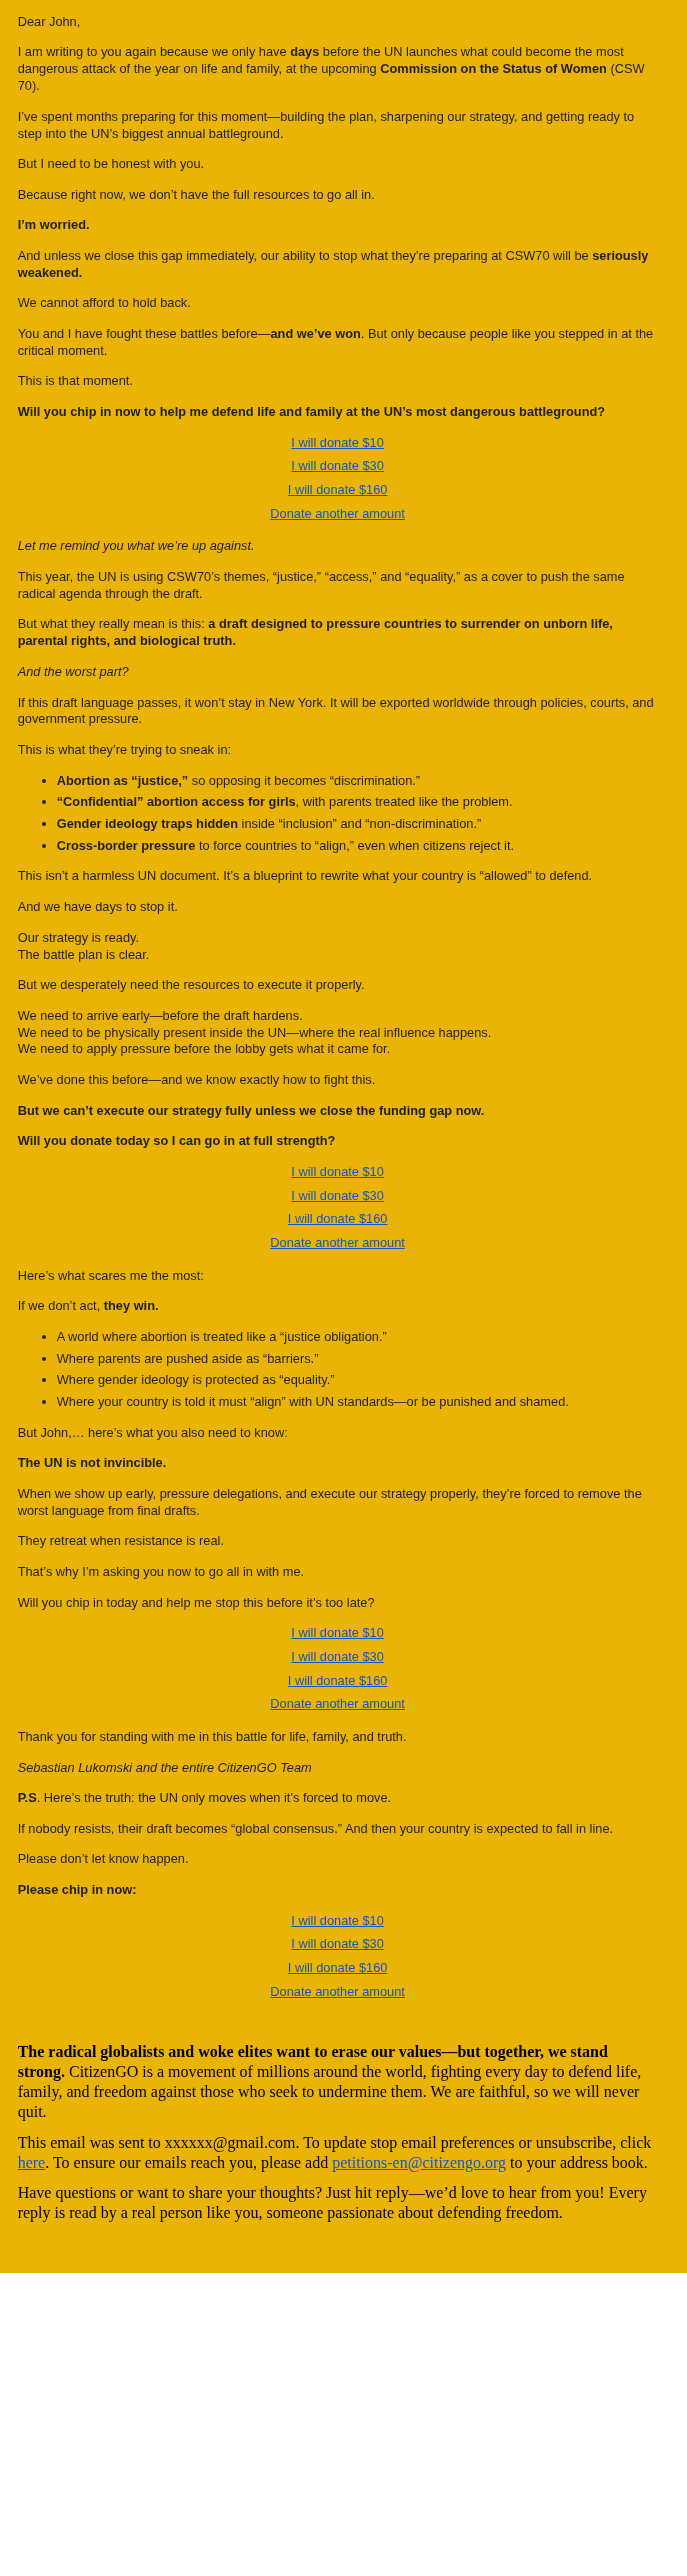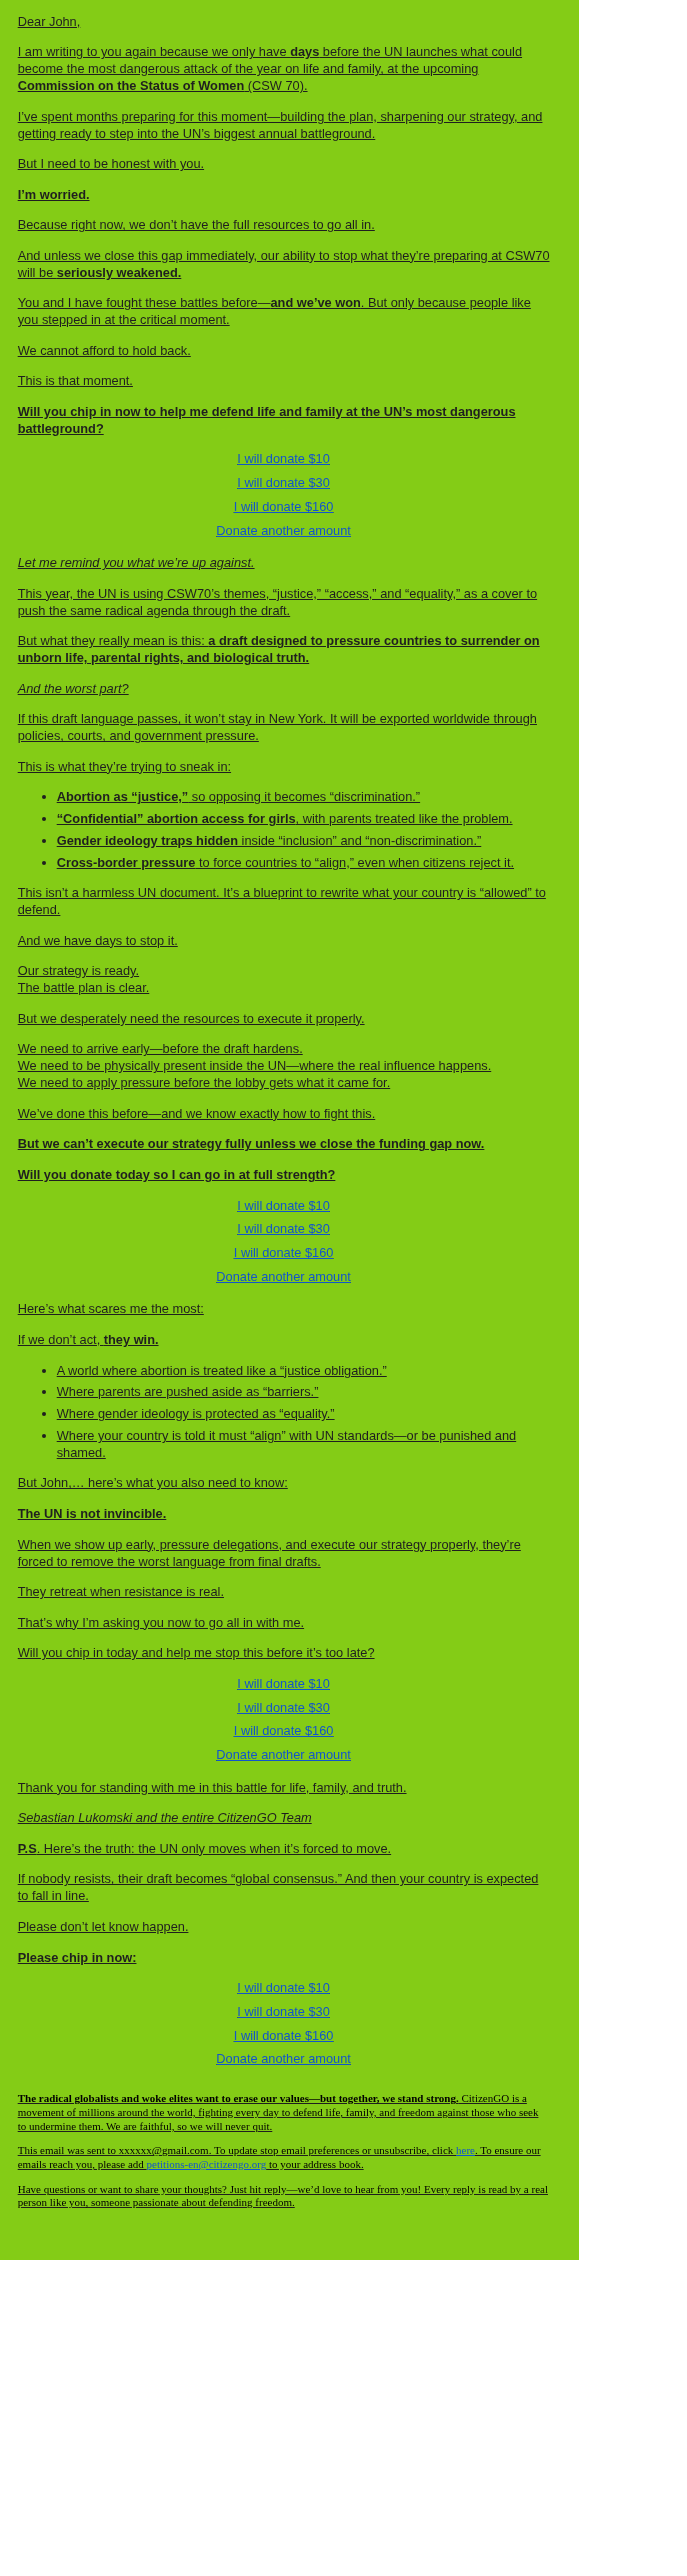--- a/index.html
+++ b/index.html
@@ -1,67 +1,66 @@
 <!DOCTYPE html>
 <html><head>
 <meta charset="utf-8">
 <style>
   html, body { margin: 0; padding: 0; background: #ffffff; }
   .email {
-    width: 579px;
+    width: 687px;
     box-sizing: border-box;
     padding: 13.7px 29.5px 39px 17.7px;
     font-family: "Liberation Sans", sans-serif;
     font-size: 12.8px;
     line-height: 1.32;
     color: #1f1f1f;
-    background: #84cc16;
-    text-decoration: underline;
+    background: #eab308;
   }
   .para { margin: 0 0 13.7px 0; }
   .para.bold { font-weight: bold; }
   .para.italic { font-style: italic; }
   strong { font-weight: bold; }
   ul { margin: 0 0 13.7px 0; padding-left: 39px; }
   li { margin: 0 0 4.9px 0; }
   .links { margin: 0 0 15.7px 0; }
   .links .link-line { margin: 0 0 6.9px 0; text-align: center; }
   a { color: #1155CC; text-decoration: underline; cursor: pointer; }
   .gap-top { }
   .footer {
-    margin-top: 24px;
+    margin-top: 41px;
     font-family: "Liberation Serif", serif;
-    font-size: 11px;
+    font-size: 16px;
     line-height: 1.25;
     color: #000000;
   }
   .footer p { margin: 0 0 10.8px 0; }
 </style>
 </head>
 <body>
 
 <div class="email">
 
   <p class="para">Dear John,</p>
 
   <p class="para"><span>I am writing to you again because we only have </span><strong>days</strong><span> before the UN launches what could become the most dangerous attack of the year on life and family, at the upcoming </span><strong>Commission on the Status of Women</strong><span> (CSW 70).</span></p>
 
   <p class="para">I’ve spent months preparing for this moment—building the plan, sharpening our strategy, and getting ready to step into the UN’s biggest annual battleground.</p>
 
   <p class="para">But I need to be honest with you.</p>
 
+  <p class="para">Because right now, we don’t have the full resources to go all in.</p>
+
   <p class="para bold">I’m worried.</p>
-
-  <p class="para">Because right now, we don’t have the full resources to go all in.</p>
 
   <p class="para"><span>And unless we close this gap immediately, our ability to stop what they’re preparing at CSW70 will be </span><strong>seriously weakened.</strong></p>
 
+  <p class="para">We cannot afford to hold back.</p>
+
   <p class="para"><span>You and I have fought these battles before—</span><strong>and we’ve won</strong><span>. But only because people like you stepped in at the critical moment.</span></p>
-
-  <p class="para">We cannot afford to hold back.</p>
 
   <p class="para">This is that moment.</p>
 
   <p class="para bold">Will you chip in now to help me defend life and family at the UN’s most dangerous battleground?</p>
 
   <div class="links">
     <div class="link-line"><a href="#">I will donate $10</a></div>
     <div class="link-line"><a href="#">I will donate $30</a></div>
     <div class="link-line"><a href="#">I will donate $160</a></div>
     <div class="link-line"><a href="#">Donate another amount</a></div>

